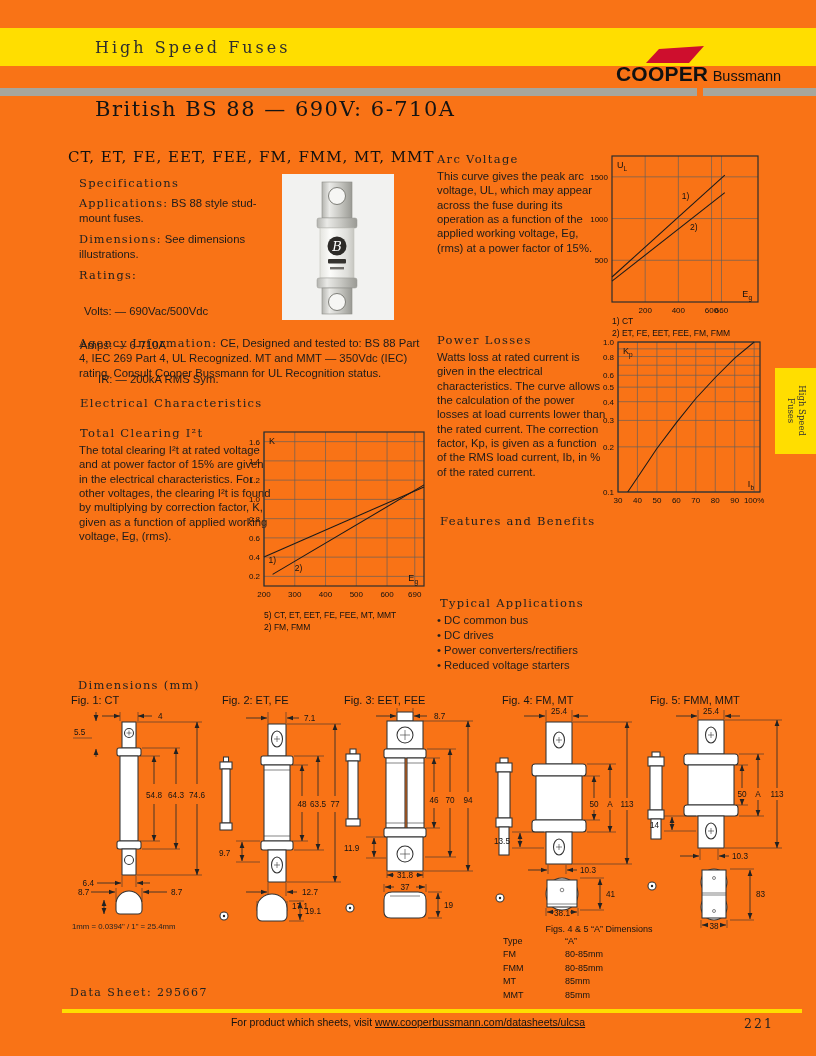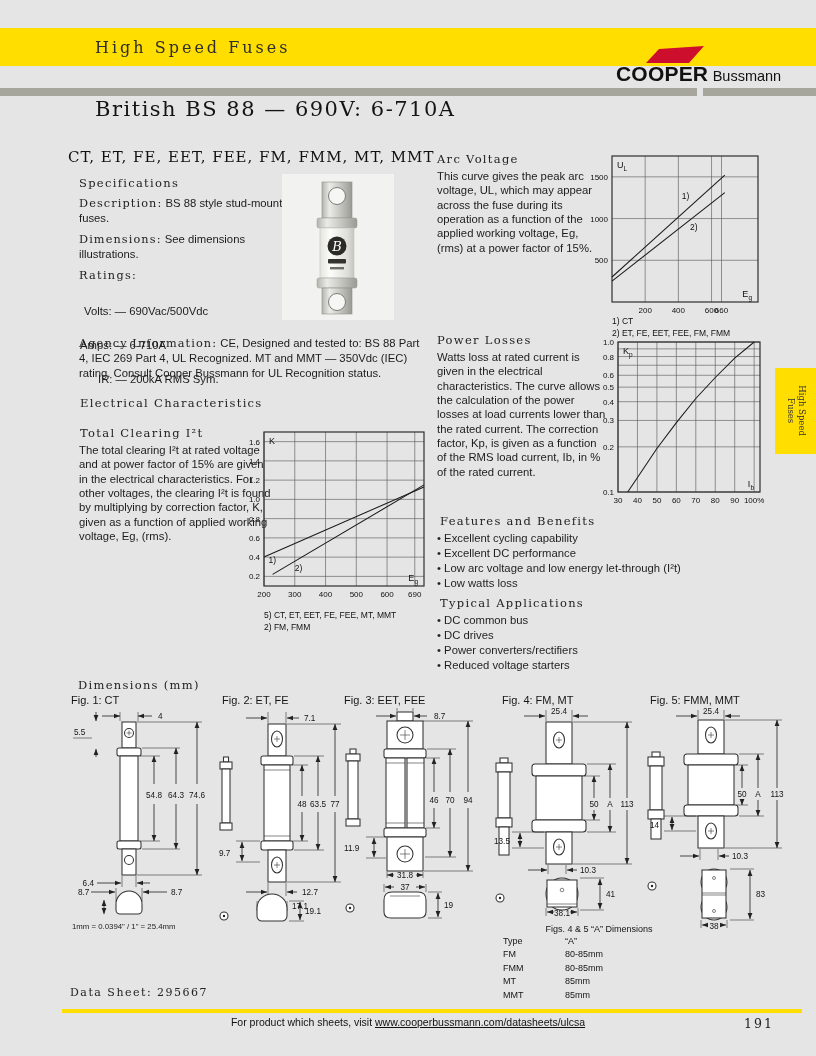--- a/index.html
+++ b/index.html
@@ -1,16 +1,16 @@
 <!DOCTYPE html>
 <html><head>
 <meta charset="utf-8">
 <style>
   html,body{margin:0;padding:0;background:#ffffff;}
-  #page{position:relative;width:816px;height:1056px;background:#e5e5e5;overflow:hidden;
+  #page{position:relative;width:816px;height:1056px;background:#f97316;overflow:hidden;
         font-family:"Liberation Sans",sans-serif;color:#1f1f1f;}
   .abs{position:absolute;}
   
   .banner{left:0;top:28px;width:816px;height:38px;background:#FFDE00;}
   .banner-text{left:95px;top:38px;font-family:"DejaVu Serif",serif;font-size:16px;
                letter-spacing:3px;color:#2e2e2e;}
   .brand{left:616px;top:46px;width:168px;height:40px;}
   .flag{position:absolute;left:28px;top:0;}
   .brandrow{position:absolute;left:0;top:16px;white-space:nowrap;}
   .cooper{font-weight:bold;font-size:21px;letter-spacing:0.2px;color:#111;}
@@ -95,21 +95,21 @@
   <div class="abs graybar" style="left:0;width:697px;"></div>
   <div class="abs graybar" style="left:703px;width:113px;"></div>
 
   <div class="abs title">British BS 88 — 690V: 6-710A</div>
 
   <div class="abs models">CT, ET, FE, EET, FEE, FM, FMM, MT, MMT</div>
 
   <div class="abs" id="specs">
     <div class="shead">Specifications</div>
     <div class="p">
-      <span class="slabel">Description:</span>
+      <span class="slabel">Applications:</span>
       <span class="body">BS 88 style stud-mount fuses.</span>
     </div>
     <div class="p">
       <span class="slabel">Dimensions:</span>
       <span class="body">See dimensions illustrations.</span>
     </div>
     <div class="p shead" style="margin-top:8px;">Ratings:</div>
     <div class="rl body" style="padding-left:5px;">Volts: — 690Vac/500Vdc</div>
     <div class="rl body" style="padding-left:1px;">Amps: — 6-710A</div>
     <div class="rl body" style="padding-left:19px;">IR: — 200kA RMS Sym.</div>
@@ -256,26 +256,20 @@
       <text x="32" y="72.69100130080564" text-anchor="end" class="ctick">0.4</text>
       <text x="32" y="58.15449934959719" text-anchor="end" class="ctick">0.5</text>
       <text x="32" y="46.27731244245345" text-anchor="end" class="ctick">0.6</text>
       <text x="32" y="27.536501951208464" text-anchor="end" class="ctick">0.8</text>
       <text x="32" y="13" text-anchor="end" class="ctick">1.0</text>
       <text x="41" y="22" text-anchor="start" class="caxis">K<tspan dy="2.5" font-size="6.5">p</tspan></text>
       <text x="172" y="155" text-anchor="end" class="caxis">I<tspan dy="2.5" font-size="6.5">b</tspan></text>
     </svg>
 
   <div class="abs shead" style="left:440px;top:514px;">Features and Benefits</div>
-  <ul class="abs blist" style="left:437px;top:528px;width:345px;">
-    <li>Excellent cycling capability</li>
-    <li>Excellent DC performance</li>
-    <li>Low arc voltage and low energy let-through (I²t)</li>
-    <li>Low watts loss</li>
-  </ul>
 
   <div class="abs shead" style="left:440px;top:596px;">Typical Applications</div>
   <ul class="abs blist" style="left:437px;top:610px;width:345px;">
     <li>DC common bus</li>
     <li>DC drives</li>
     <li>Power converters/rectifiers</li>
     <li>Reduced voltage starters</li>
   </ul>
 
   <div class="abs sidetab">
@@ -619,15 +613,15 @@
         <span>85mm</span>
       </div>
   </div>
 
   <div class="abs datasheet">Data Sheet: 295667</div>
 
   <div class="abs footline"></div>
   <div class="abs foottext">
     <span>For product which sheets, visit </span><a href="#">www.cooperbussmann.com/datasheets/ulcsa</a>
   </div>
-  <div class="abs pagenum">191</div>
+  <div class="abs pagenum">221</div>
 
 </div>
 
 </body></html>

